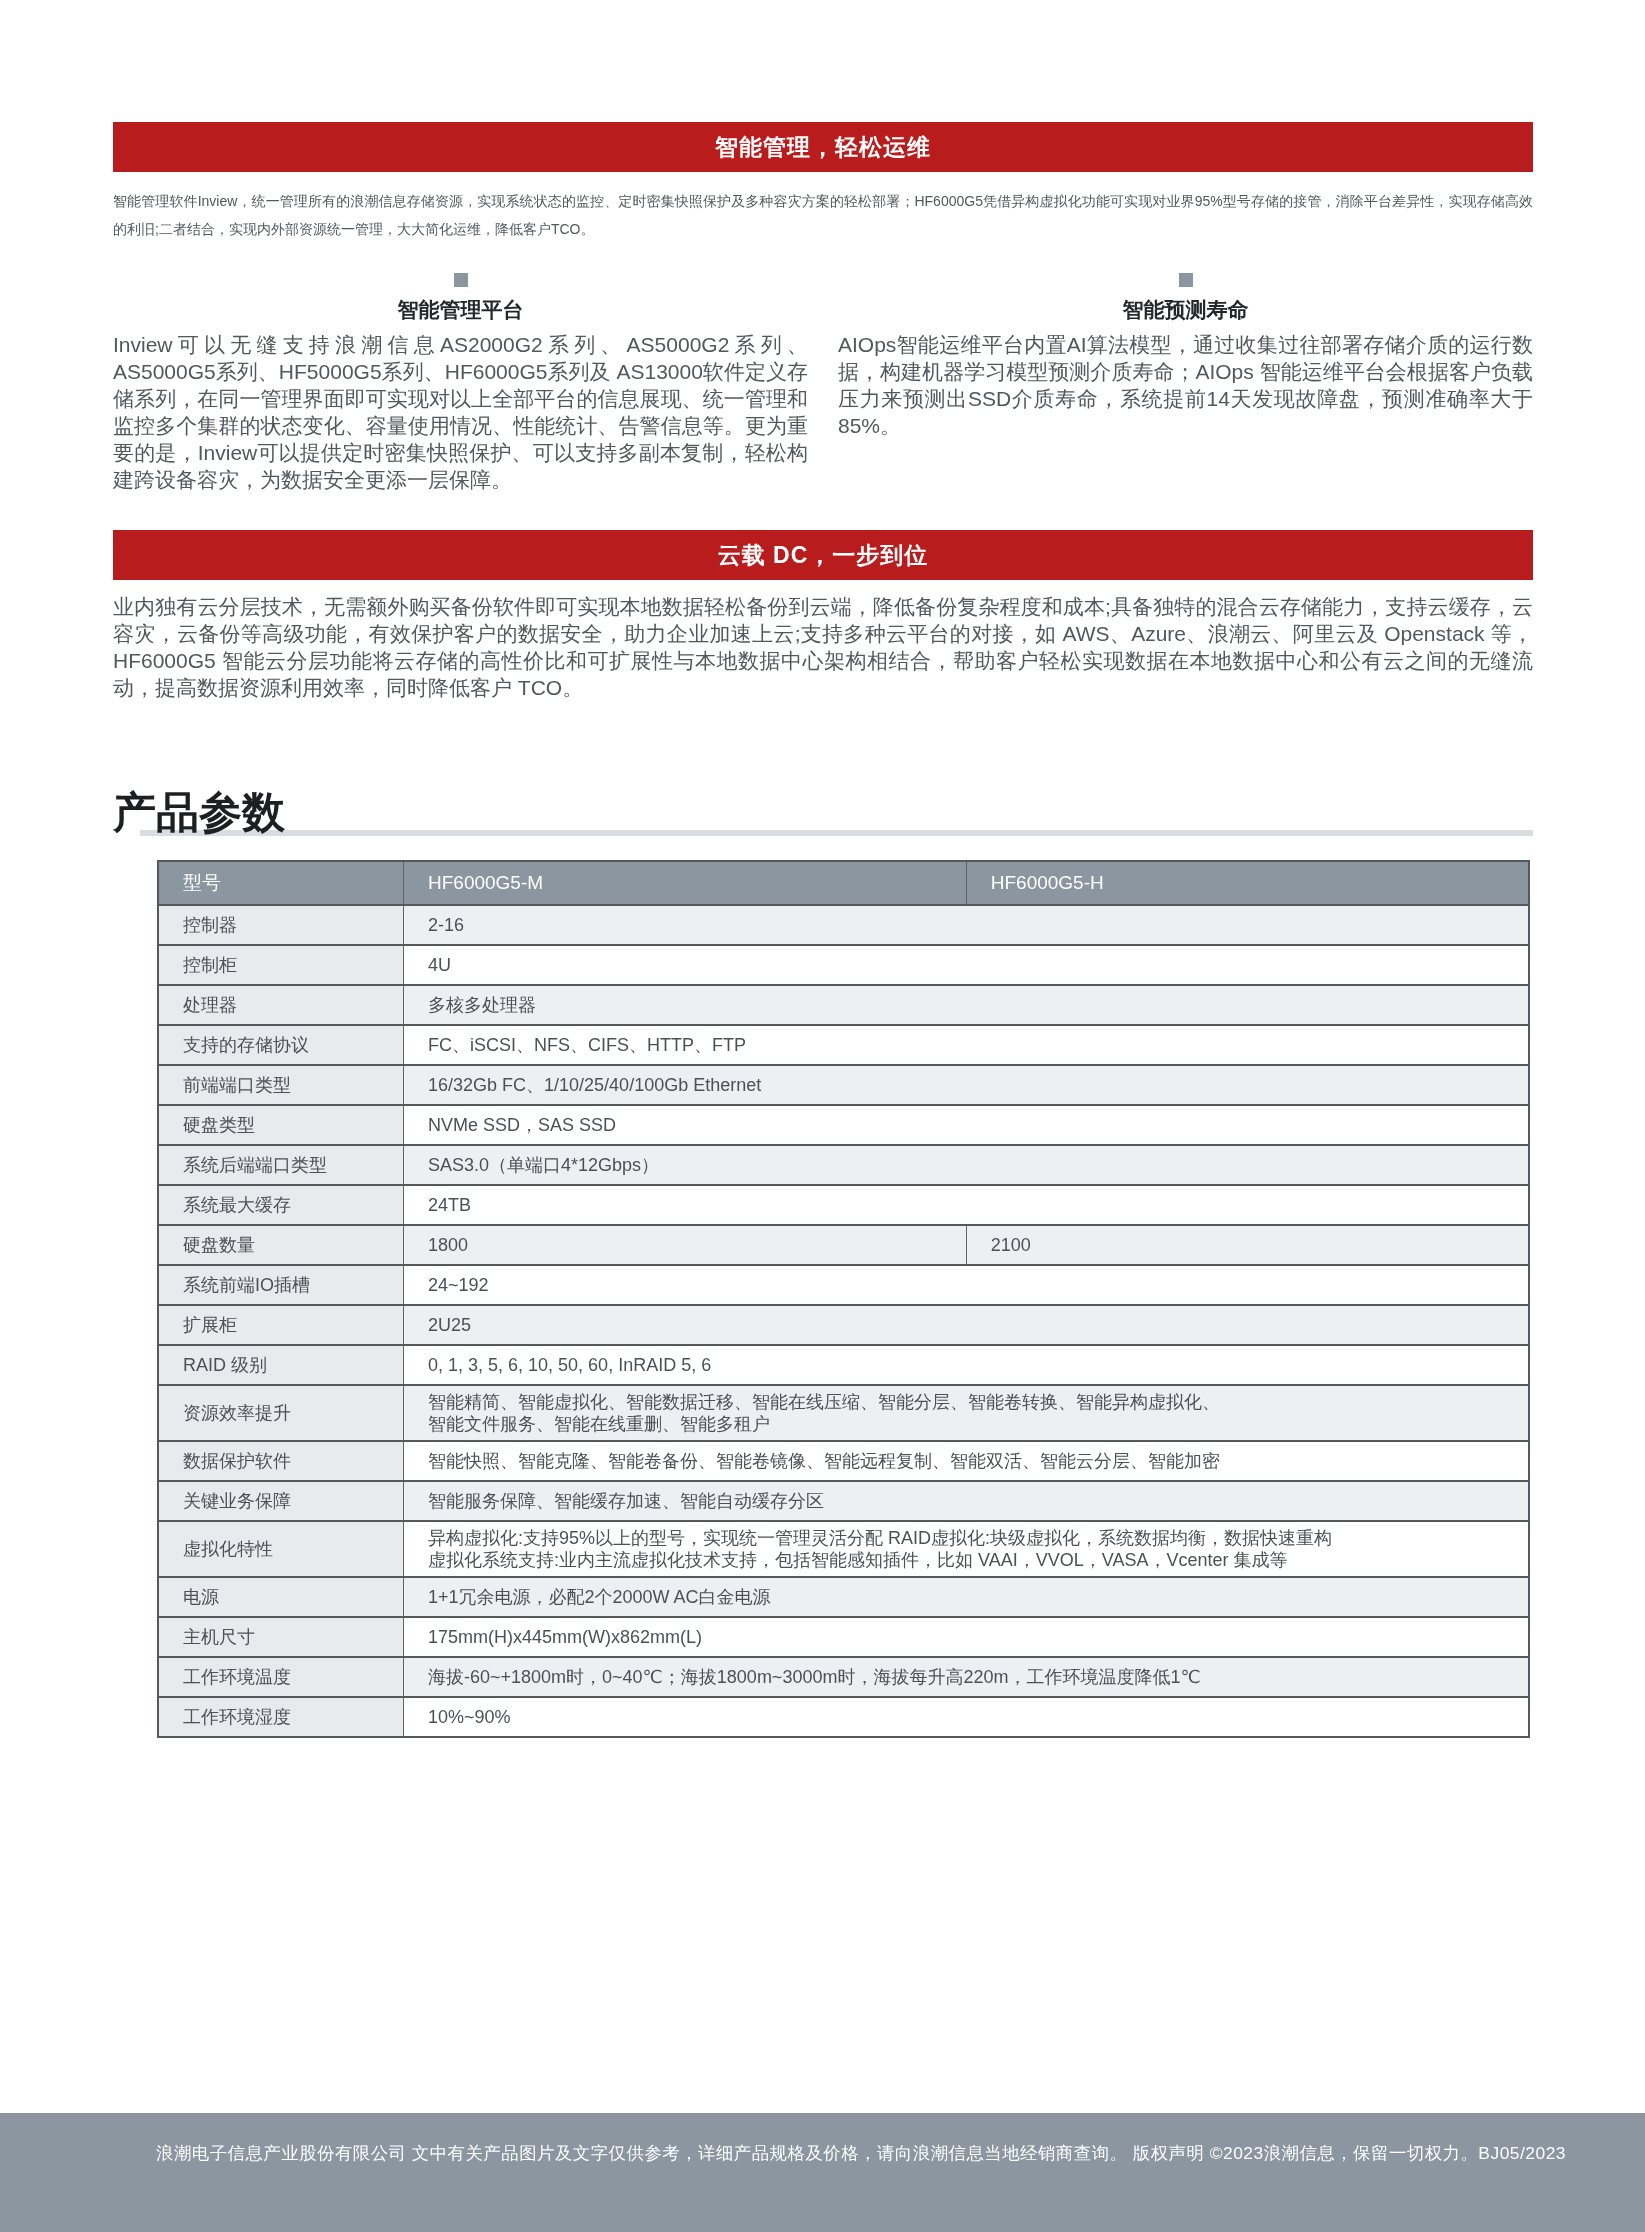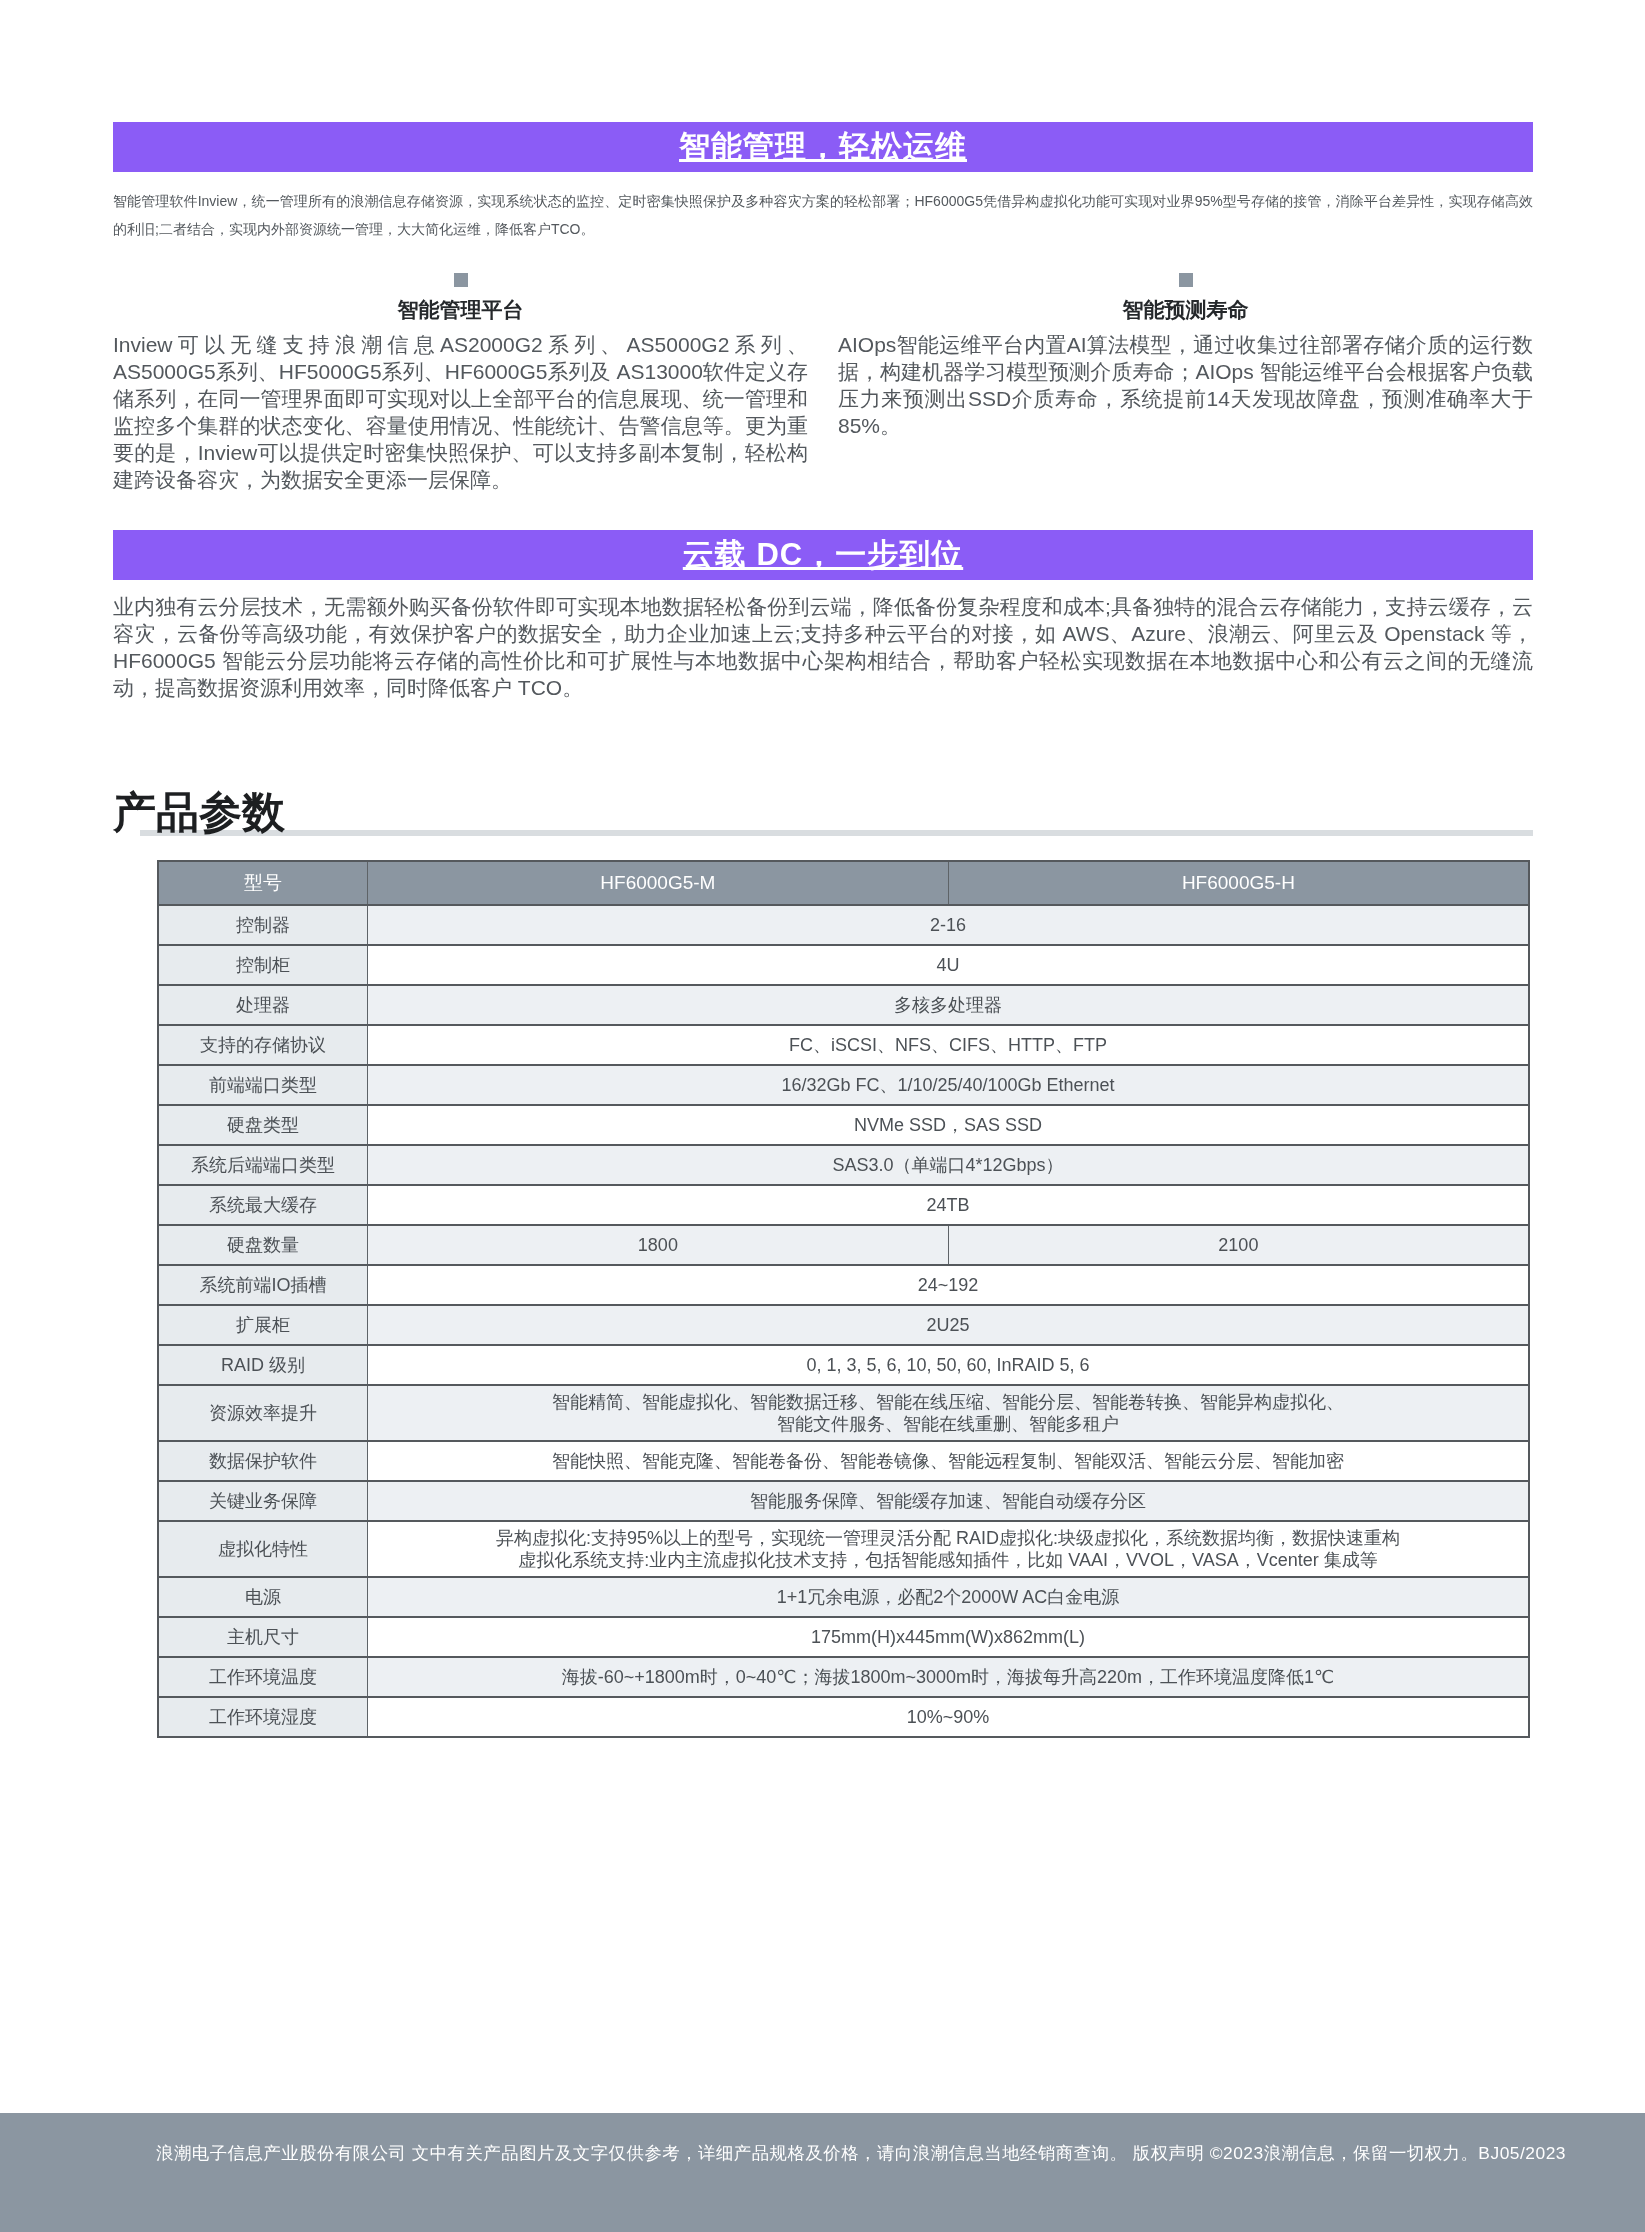--- a/index.html
+++ b/index.html
@@ -10,27 +10,26 @@
     background: #ffffff;
     font-family: "Liberation Sans", "DejaVu Sans", sans-serif;
     color: #50555a;
     overflow: hidden;
   }
   .content { padding: 0 113px; }
 
   .banner {
     height: 50px;
     line-height: 50px;
-    background: #8b5cf6;
+    background: #b91c1c;
     color: #ffffff;
     text-align: center;
-    font-size: 31px;
+    font-size: 23px;
     font-weight: bold;
     letter-spacing: 1px;
-    text-decoration: underline;
   }
   .banner-1 { margin-top: 122px; }
   .banner-2 { margin-top: 37px; }
 
   .intro {
     margin: 15px 0 0 0;
     font-size: 14px;
     line-height: 28px;
     text-align: justify;
     color: #53585d;
@@ -90,23 +89,23 @@
     width: 1373px;
     border-collapse: collapse;
     table-layout: fixed;
   }
   .spec-table th, .spec-table td {
     border-top: 2px solid #55595d;
     border-bottom: 2px solid #55595d;
     border-left: 1px solid #5e6periment367;
     border-left: 1px solid #5e6367;
     border-right: 1px solid #5e6367;
-    text-align: center;
+    text-align: left;
     vertical-align: middle;
-    padding: 5px 6px;
+    padding: 5px 24px;
     font-size: 18px;
     line-height: 22px;
   }
   .spec-table { border: 2px solid #55595d; }
   .spec-table thead th {
     background: #8b96a1;
     color: #ffffff;
     font-weight: normal;
     font-size: 19px;
     height: 32px;

